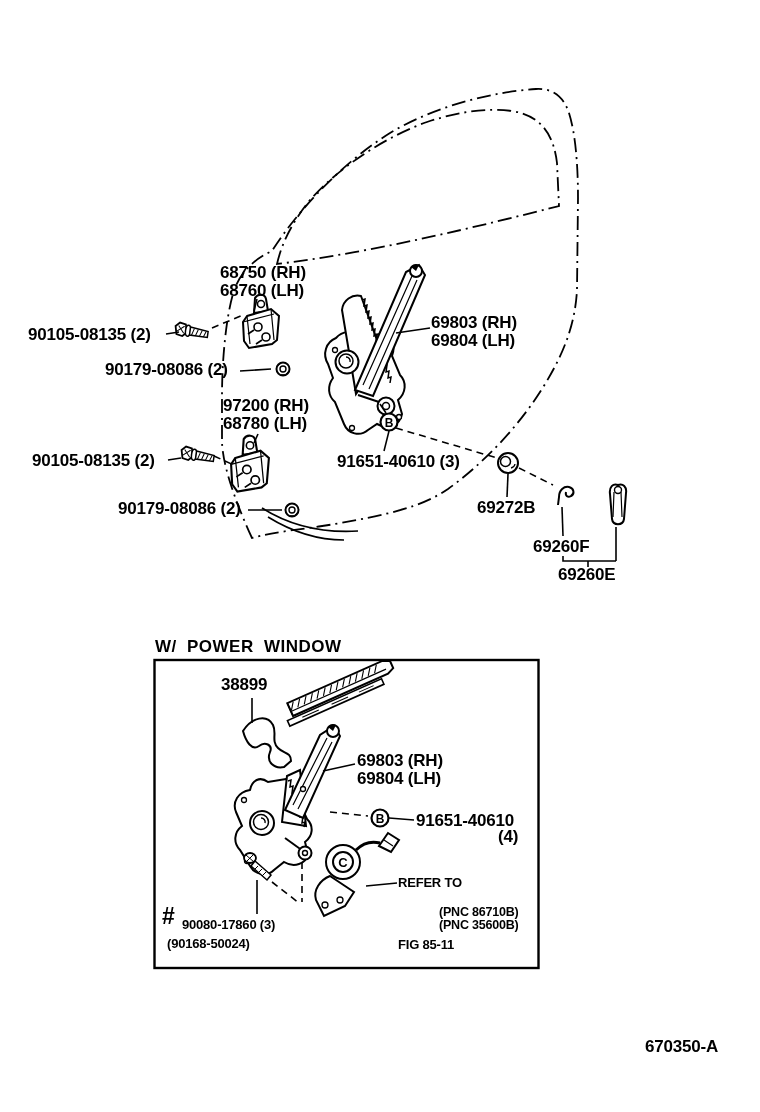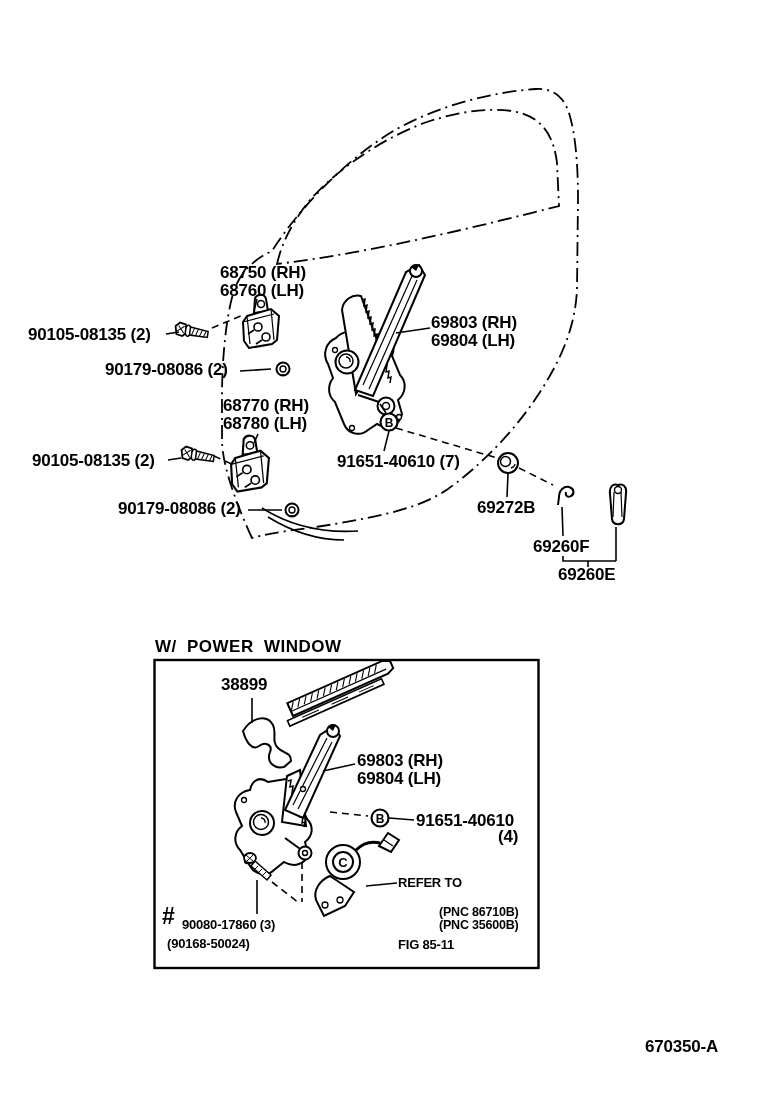--- a/index.html
+++ b/index.html
@@ -210,27 +210,27 @@
       <path d="M389 818 L414 820"></path>
       <path d="M366 886 L397 883"></path>
       <path d="M257 880 L257 914"></path>
     </g>
   </svg>
 
   <div class="lbl" style="left:220px;top:264px">68750 (RH)</div>
   <div class="lbl" style="left:220px;top:282px">68760 (LH)</div>
   <div class="lbl" style="left:28px;top:326px">90105-08135 (2)</div>
   <div class="lbl" style="left:105px;top:361px">90179-08086 (2)</div>
-  <div class="lbl" style="left:223px;top:397px">68770 (RH)</div>
+  <div class="lbl" style="left:223px;top:397px">97200 (RH)</div>
   <div class="lbl" style="left:223px;top:415px">68780 (LH)</div>
   <div class="lbl" style="left:32px;top:452px">90105-08135 (2)</div>
   <div class="lbl" style="left:118px;top:500px">90179-08086 (2)</div>
   <div class="lbl" style="left:431px;top:314px">69803 (RH)</div>
   <div class="lbl" style="left:431px;top:332px">69804 (LH)</div>
-  <div class="lbl" style="left:337px;top:453px">91651-40610 (7)</div>
+  <div class="lbl" style="left:337px;top:453px">91651-40610 (3)</div>
   <div class="lbl" style="left:477px;top:499px">69272B</div>
   <div class="lbl" style="left:533px;top:538px">69260F</div>
   <div class="lbl" style="left:558px;top:566px">69260E</div>
 
   <div class="lbl title" style="left:155px;top:638px">W/ POWER WINDOW</div>
   <div class="lbl" style="left:221px;top:676px">38899</div>
   <div class="lbl" style="left:357px;top:752px">69803 (RH)</div>
   <div class="lbl" style="left:357px;top:770px">69804 (LH)</div>
   <div class="lbl" style="left:416px;top:812px">91651-40610</div>
   <div class="lbl" style="left:498px;top:828px">(4)</div>

